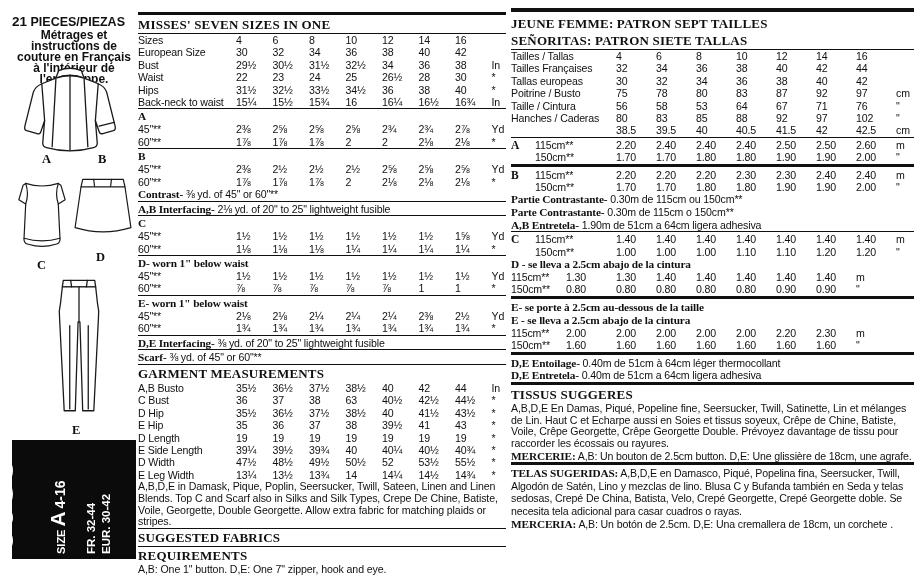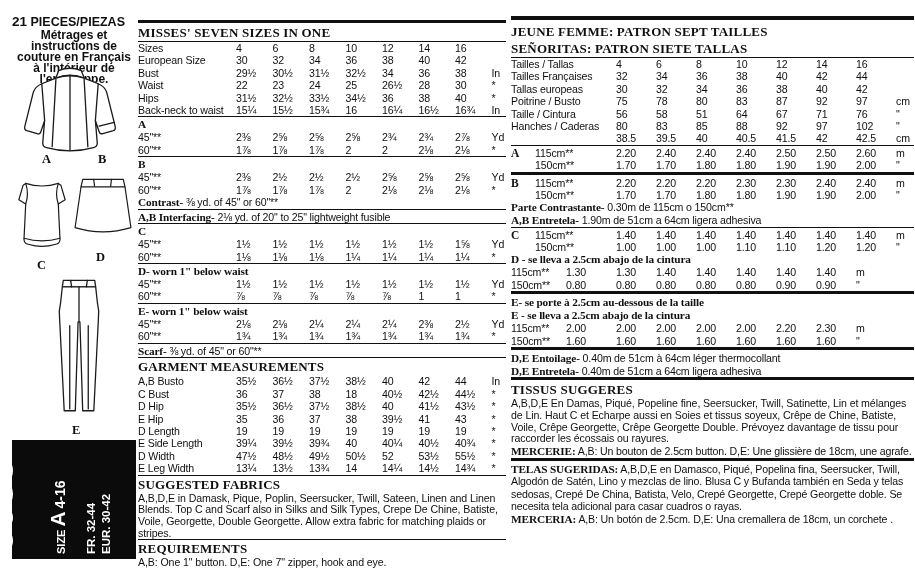--- a/index.html
+++ b/index.html
@@ -1,18 +1,18 @@
 <!DOCTYPE html>
 <html><head>
 <meta charset="utf-8">
 <style>
   html,body{margin:0;padding:0;background:#e8e8e6;}
   .page{position:relative;width:915px;height:580px;background:#ffffff;color:#101010;
         font-family:"Liberation Sans",sans-serif;overflow:hidden;padding-left:31px;}
-  .col{position:absolute;margin-top:8px;}
+  .col{position:absolute;}
   .col-en{left:138px;top:12px;width:368px;}
   .col-fr{left:511px;top:8px;width:403px;}
   .bar{height:4px;background:#101010;margin-bottom:3px;}
   
   .r{display:flex;line-height:12.4px;font-size:10.6px;letter-spacing:-0.15px;}
   .r .c{flex:0 0 auto;}
   .t-title{display:block;font-family:"Liberation Serif",serif;font-weight:700;font-size:13px;
            line-height:15px;letter-spacing:.2px;padding:1px 0;}
   .t-head{display:block;font-family:"Liberation Serif",serif;font-weight:700;font-size:11.3px;line-height:13px;}
   .t-note,.t-note2{display:block;line-height:12.6px;}
@@ -291,39 +291,40 @@
         <span class="c lbl">60"**</span>
         <span class="c v">1¾</span>
         <span class="c v">1¾</span>
         <span class="c v">1¾</span>
         <span class="c v">1¾</span>
         <span class="c v">1¾</span>
         <span class="c v">1¾</span>
         <span class="c v">1¾</span>
         <span class="c u">*</span>
       </div>
+      <div class="r t-note top-thin"><span class="c lead">D,E Interfacing-</span><span class="c rest"> ⅜ yd. of 20" to 25" lightweight fusible</span></div>
       <div class="r t-note top-thin"><span class="c lead">Scarf-</span><span class="c rest"> ⅜ yd. of 45" or 60"**</span></div>
       <div class="r t-title top-thin">GARMENT MEASUREMENTS</div>
       <div class="r t-row">
         <span class="c lbl">A,B Busto</span>
         <span class="c v">35½</span>
         <span class="c v">36½</span>
         <span class="c v">37½</span>
         <span class="c v">38½</span>
         <span class="c v">40</span>
         <span class="c v">42</span>
         <span class="c v">44</span>
         <span class="c u">In</span>
       </div>
       <div class="r t-row">
         <span class="c lbl">C Bust</span>
         <span class="c v">36</span>
         <span class="c v">37</span>
         <span class="c v">38</span>
-        <span class="c v">18</span>
+        <span class="c v">63</span>
         <span class="c v">40½</span>
         <span class="c v">42½</span>
         <span class="c v">44½</span>
         <span class="c u">*</span>
       </div>
       <div class="r t-row">
         <span class="c lbl">D Hip</span>
         <span class="c v">35½</span>
         <span class="c v">36½</span>
         <span class="c v">37½</span>
@@ -381,22 +382,22 @@
         <span class="c lbl">E Leg Width</span>
         <span class="c v">13¼</span>
         <span class="c v">13½</span>
         <span class="c v">13¾</span>
         <span class="c v">14</span>
         <span class="c v">14¼</span>
         <span class="c v">14½</span>
         <span class="c v">14¾</span>
         <span class="c u">*</span>
       </div>
+      <div class="r t-para">A,B,D,E in Damask, Pique, Poplin, Seersucker, Twill, Sateen, Linen and Linen Blends. Top C and Scarf also in Silks and Silk Types, Crepe De Chine, Batiste, Voile, Georgette, Double Georgette. Allow extra fabric for matching plaids or stripes.</div>
       <div class="r t-title top-thin">SUGGESTED FABRICS</div>
-      <div class="r t-para">A,B,D,E in Damask, Pique, Poplin, Seersucker, Twill, Sateen, Linen and Linen Blends. Top C and Scarf also in Silks and Silk Types, Crepe De Chine, Batiste, Voile, Georgette, Double Georgette. Allow extra fabric for matching plaids or stripes.</div>
       <div class="r t-title top-thin">REQUIREMENTS</div>
       <div class="r t-para">A,B: One 1" button. D,E: One 7" zipper, hook and eye.</div>
     </div>
 
   <div class="col col-fr">
     <div class="bar"></div>
     <div>
         <div class="r t-title">JEUNE FEMME: PATRON SEPT TAILLES</div>
         <div class="r t-title bot">SEÑORITAS: PATRON SIETE TALLAS</div>
         <div class="r t-row">
@@ -440,21 +441,21 @@
           <span class="c v">83</span>
           <span class="c v">87</span>
           <span class="c v">92</span>
           <span class="c v">97</span>
           <span class="c u">cm</span>
         </div>
         <div class="r t-row">
           <span class="c lbl-plain">Taille / Cintura</span>
           <span class="c v">56</span>
           <span class="c v">58</span>
-          <span class="c v">51</span>
+          <span class="c v">53</span>
           <span class="c v">64</span>
           <span class="c v">67</span>
           <span class="c v">71</span>
           <span class="c v">76</span>
           <span class="c u">"</span>
         </div>
         <div class="r t-row">
           <span class="c lbl-plain">Hanches / Caderas</span>
           <span class="c v">80</span>
           <span class="c v">83</span>
@@ -517,20 +518,21 @@
           <span class="c lbl">150cm**</span>
           <span class="c v">1.70</span>
           <span class="c v">1.70</span>
           <span class="c v">1.80</span>
           <span class="c v">1.80</span>
           <span class="c v">1.90</span>
           <span class="c v">1.90</span>
           <span class="c v">2.00</span>
           <span class="c u">"</span>
         </div>
+        <div class="r t-note"><span class="c lead">Partie Contrastante-</span><span class="c rest"> 0.30m de 115cm ou 150cm**</span></div>
         <div class="r t-note"><span class="c lead">Parte Contrastante-</span><span class="c rest"> 0.30m de 115cm o 150cm**</span></div>
         <div class="r t-note"><span class="c lead">A,B Entretela-</span><span class="c rest"> 1.90m de 51cm a 64cm ligera adhesiva</span></div>
         <div class="r t-fab top-thin">
           <span class="c letter">C</span>
           <span class="c lbl">115cm**</span>
           <span class="c v">1.40</span>
           <span class="c v">1.40</span>
           <span class="c v">1.40</span>
           <span class="c v">1.40</span>
           <span class="c v">1.40</span>

